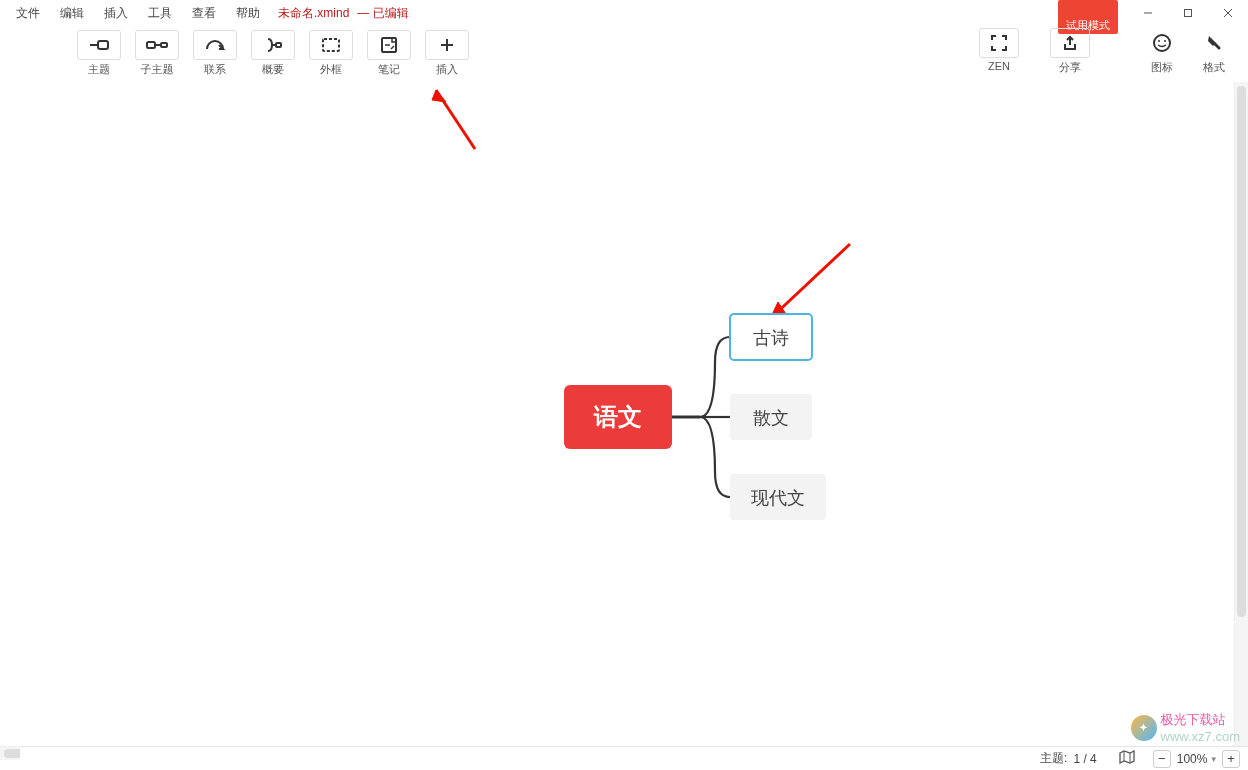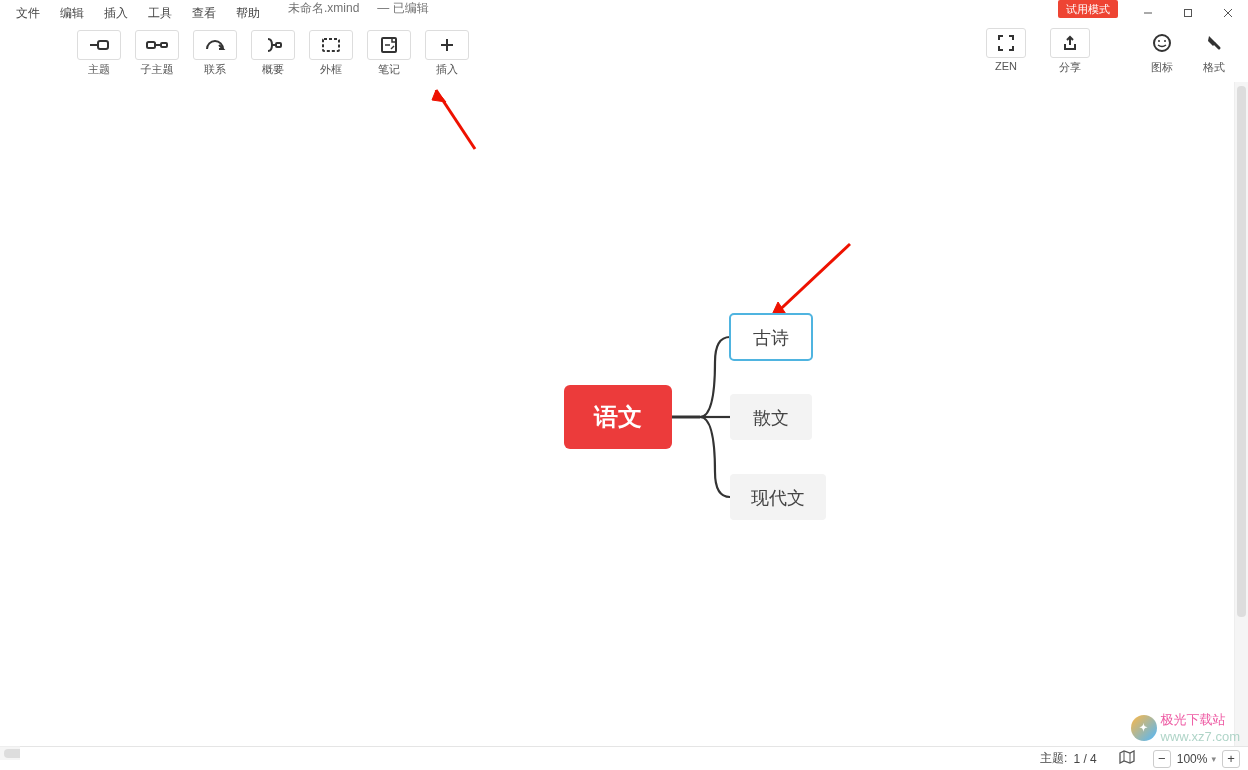--- a/index.html
+++ b/index.html
@@ -1,40 +1,40 @@
 <!DOCTYPE html>
 <html><head>
 <meta charset="utf-8">
 <style>
   * { box-sizing: border-box; margin: 0; padding: 0; font-family: "Microsoft YaHei", "PingFang SC", sans-serif; }
   body { width: 1248px; height: 770px; overflow: hidden; background: #fff; position: relative; }
 
   
-  .menubar { height: 26px; display: flex; align-items: flex-start; font-size: 12px; color: #444; padding: 0 6px; position: relative; }
+  .menubar { height: 26px; display: flex; align-items: center; font-size: 12px; color: #444; padding: 0 6px; position: relative; }
   .menubar .mi { padding: 0 10px; cursor: pointer; line-height: 26px; }
-  .menubar .sep-text { margin-left: 18px; color: #737373; }
-  .menubar .trial-badge { position: absolute; right: 130px; top: 0; background: #e43; color: #fff; font-size: 11px; padding: 1px 8px; border-radius: 2px; line-height: 16px; height: 18px; }
+  .menubar .sep-text { margin-left: 8px; color: #b91c1c; }
+  .menubar .trial-badge { position: absolute; right: 130px; top: 0; background: #e43; color: #fff; font-size: 11px; padding: 17px 8px; border-radius: 2px; line-height: 16px; height: 18px; }
   .winbtns { position: absolute; right: 0; top: 0; display: flex; }
   .winbtn { width: 40px; height: 26px; display: flex; align-items: center; justify-content: center; color: #555; font-size: 11px; }
   .winbtn svg { width: 10px; height: 10px; }
 
   
   .toolbar-row { height: 56px; display: flex; align-items: flex-start; border-bottom: 1px solid transparent; padding: 2px 10px 0 10px; position: relative; }
 
   .view-tabs { display: flex; align-items: center; gap: 2px; margin-top: 14px; margin-left: 6px;}
   .view-tab { font-size: 13px; padding: 6px 14px; border-radius: 14px; color: #777; cursor: pointer; }
   .view-tab.active { background: #eee; color: #222; font-weight: 600; }
 
   .tool-strip { display: flex; align-items: center; margin-left: 60px; margin-top: 2px; }
   .tool { width: 58px; display: flex; flex-direction: column; align-items: center; gap: 2px; cursor: pointer; }
   .tool .ibox { width: 44px; height: 30px; border: 1px solid #ddd; border-radius: 3px; display: flex; align-items: center; justify-content: center; background: #fff; }
   .tool .lbl { font-size: 11px; color: #555; }
 
   .right-tools { position: absolute; right: 10px; top: 2px; display: flex; align-items: flex-start; gap: 4px; }
-  .right-tools .group { display: flex; gap: 16px; margin-right: 40px; }
+  .right-tools .group { display: flex; gap: 23px; margin-right: 40px; }
   .rtool { width: 48px; display: flex; flex-direction: column; align-items: center; gap: 2px; cursor: pointer; }
   .rtool .ibox { width: 40px; height: 30px; border: 1px solid #ddd; border-radius: 3px; display: flex; align-items: center; justify-content: center; }
   .rtool .ibox.noborder { border: none; }
   .rtool .lbl { font-size: 11px; color: #555; }
 
   
   .canvas-wrap { position: absolute; left: 0; top: 82px; right: 14px; bottom: 24px; background: #fff; overflow: hidden; }
   .canvas-svg { width: 100%; height: 100%; }
   .central-node { fill: #ec3b3b; rx: 6; }
   .central-text { fill: #fff; font-size: 24px; font-weight: 700; text-anchor: middle; dominant-baseline: middle; }

